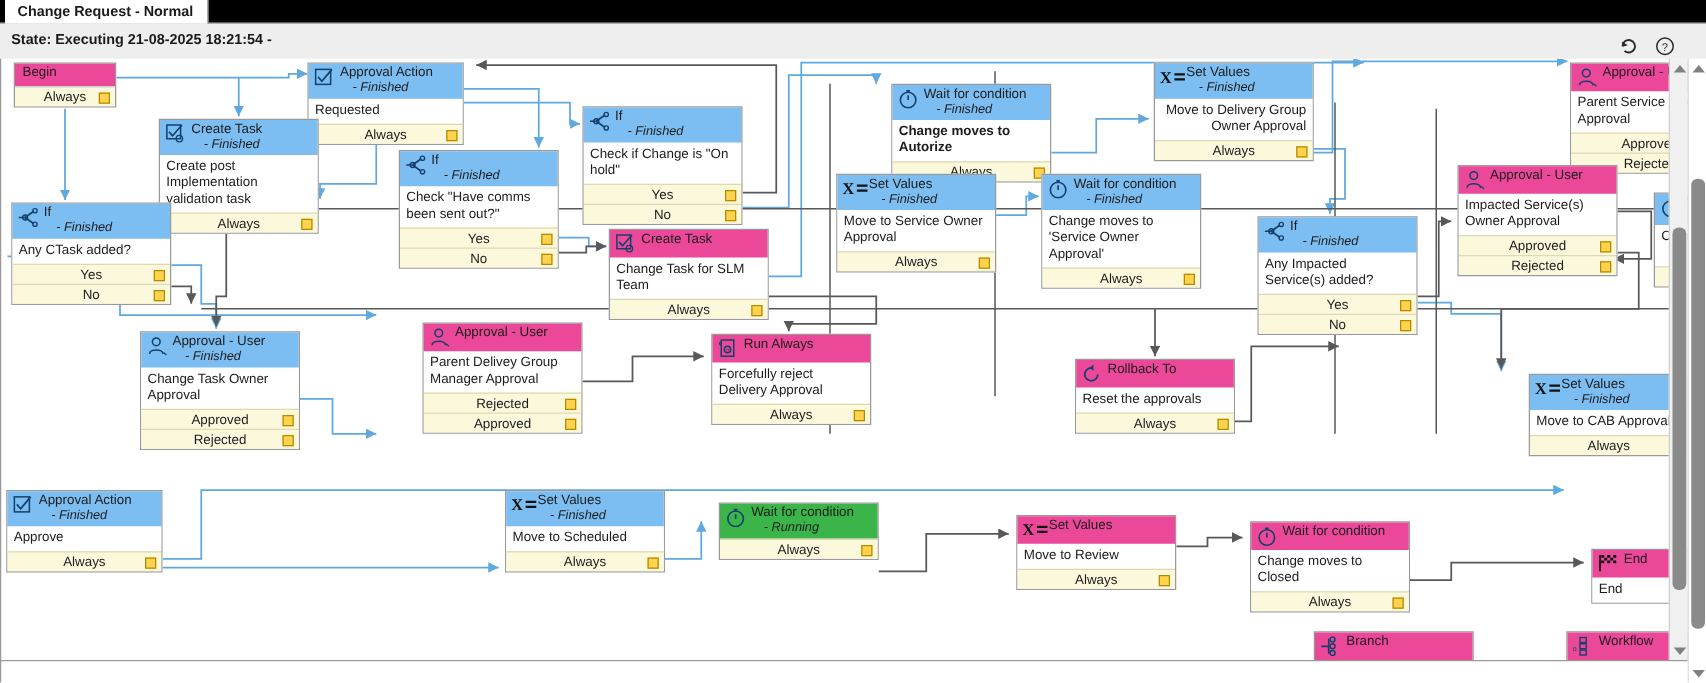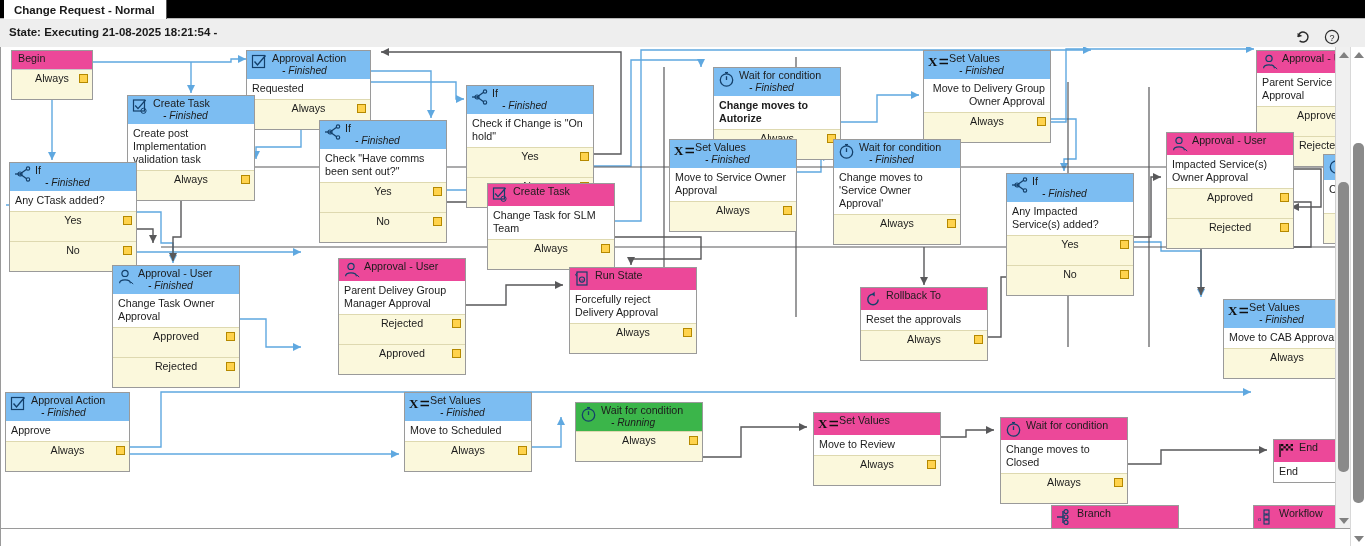--- a/index.html
+++ b/index.html
@@ -97,21 +97,21 @@
     background: #ffffff;
     min-height: 17px;
   }
   .node .out {
     position: relative;
     background: #fbf8dc;
     border-top: 1px solid #ded9b0;
     text-align: center;
     padding: 2px 0 3px 0;
     line-height: 12px;
-    height: 30px;
+    height: 16px;
   }
   .node .out.first { border-top: 1px solid #c9c9c9; }
   .node .out .dot {
     position: absolute; right: 4px; top: 4px;
     width: 9px; height: 9px;
     background: #ffd34d;
     border: 1px solid #b58900;
   }
 
   
@@ -441,21 +441,21 @@
           <div class="out"><span>Approved</span><span class="dot"></span></div>
         </div>
         <div class="node plain" style="left: 568px; top: 220px; width: 128px;">
           <div class="hdr" style="min-height: 22px;"><span class="gl">
               <svg width="17" height="16" viewBox="0 0 17 16">
                 <rect x="3" y="1" width="10" height="13" fill="none" stroke="#14406b" stroke-width="1.2"></rect>
                 <path d="M3 2.5 C1.2 2.5 1.2 5 3 5" fill="none" stroke="#14406b" stroke-width="1"></path>
                 <circle cx="8" cy="8.6" r="2.6" fill="none" stroke="#14406b" stroke-width="1.1"></circle>
                 <text x="8" y="10.6" font-size="4" text-anchor="middle" fill="#14406b" font-family="Liberation Sans, sans-serif">@</text>
               </svg>
-            </span><span class="ttl">Run State</span></div>
+            </span><span class="ttl">Run Always</span></div>
           <div class="body" style="min-height: 33px;">Forcefully reject Delivery Approval</div>
           <div class="out"><span>Always</span><span class="dot"></span></div>
         </div>
         <div class="node plain" style="left: 859px; top: 240px; width: 128px;">
           <div class="hdr" style="min-height: 22px;"><span class="gl">
               <svg width="17" height="16" viewBox="0 0 17 16">
                 <path d="M13.2 8.5 A5.2 5.2 0 1 1 8 3.3" fill="none" stroke="#14406b" stroke-width="1.4"></path>
                 <path d="M9.6 0.6 L6.6 3.4 L9.8 5.6 Z" fill="#14406b"></path>
               </svg>
             </span><span class="ttl">Rollback To</span></div>

